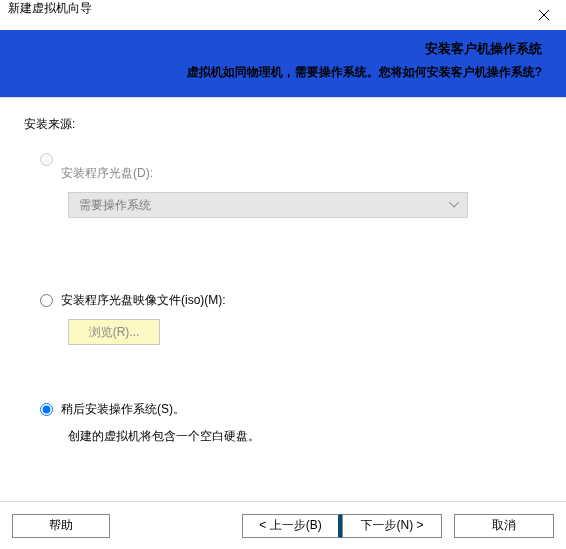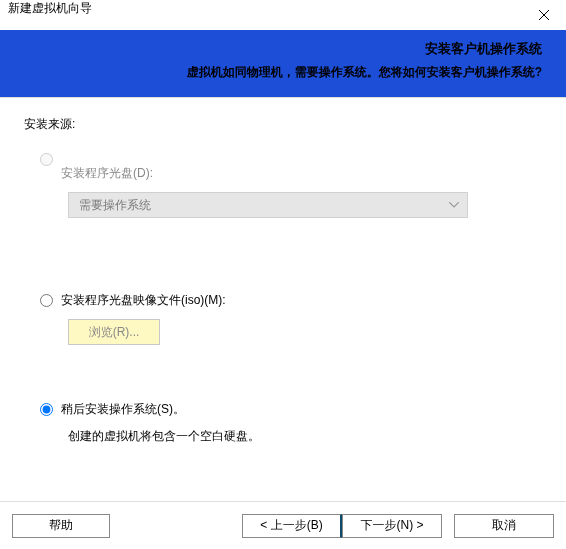--- a/index.html
+++ b/index.html
@@ -130,21 +130,21 @@
     justify-content: center;
     font-size: 12px;
     cursor: pointer;
     padding: 0 10px;
   }
   .footer .btn-help { min-width: 98px; }
   .footer .spacer-flex { flex: 1; }
   .footer .btn + .btn { margin-left: 8px; }
   .footer .btn-group { display: flex; gap: 0; }
   .footer .btn-group .btn { margin-left: 0; }
-  .footer .btn-group .btn:first-child { border-right: 2px solid #0c4a6e; }
+  .footer .btn-group .btn:first-child { border-right: 4px solid #0c4a6e; }
   .footer .right-group { display:flex; gap:12px; align-items:center;}
 </style>
 </head>
 <body>
 
 <div class="titlebar">
   <span class="title">新建虚拟机向导</span>
   <div class="close">
     <svg viewBox="0 0 10 10">
         <line x1="0" y1="0" x2="10" y2="10" stroke="#000" stroke-width="1"></line>

